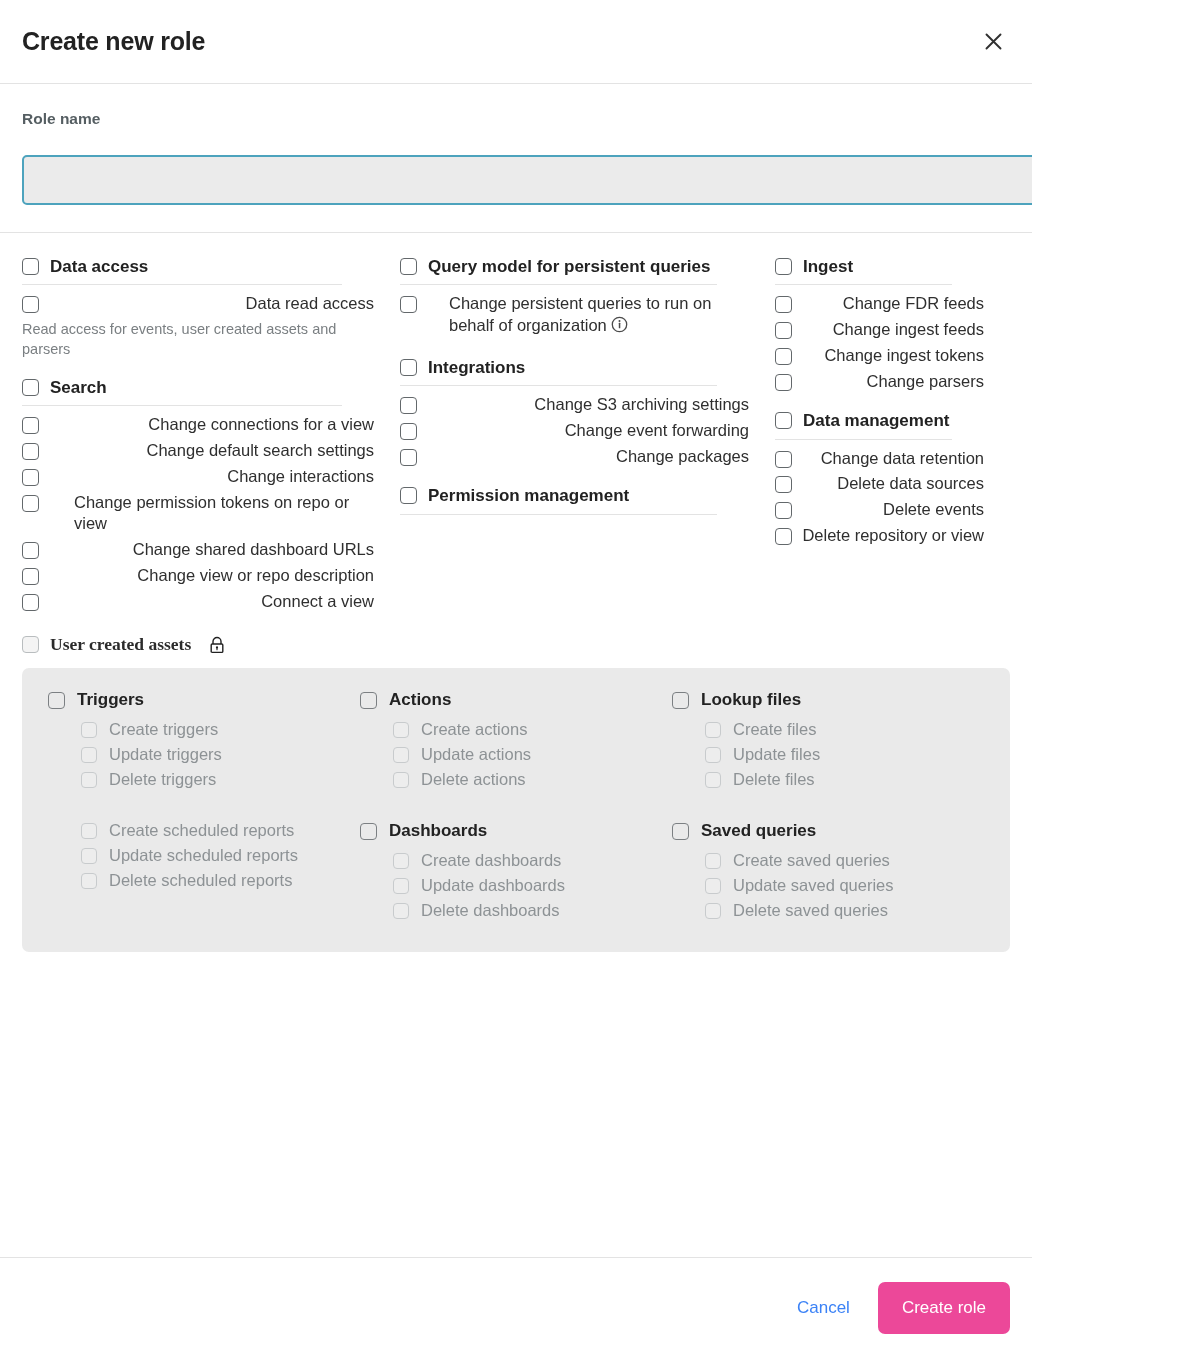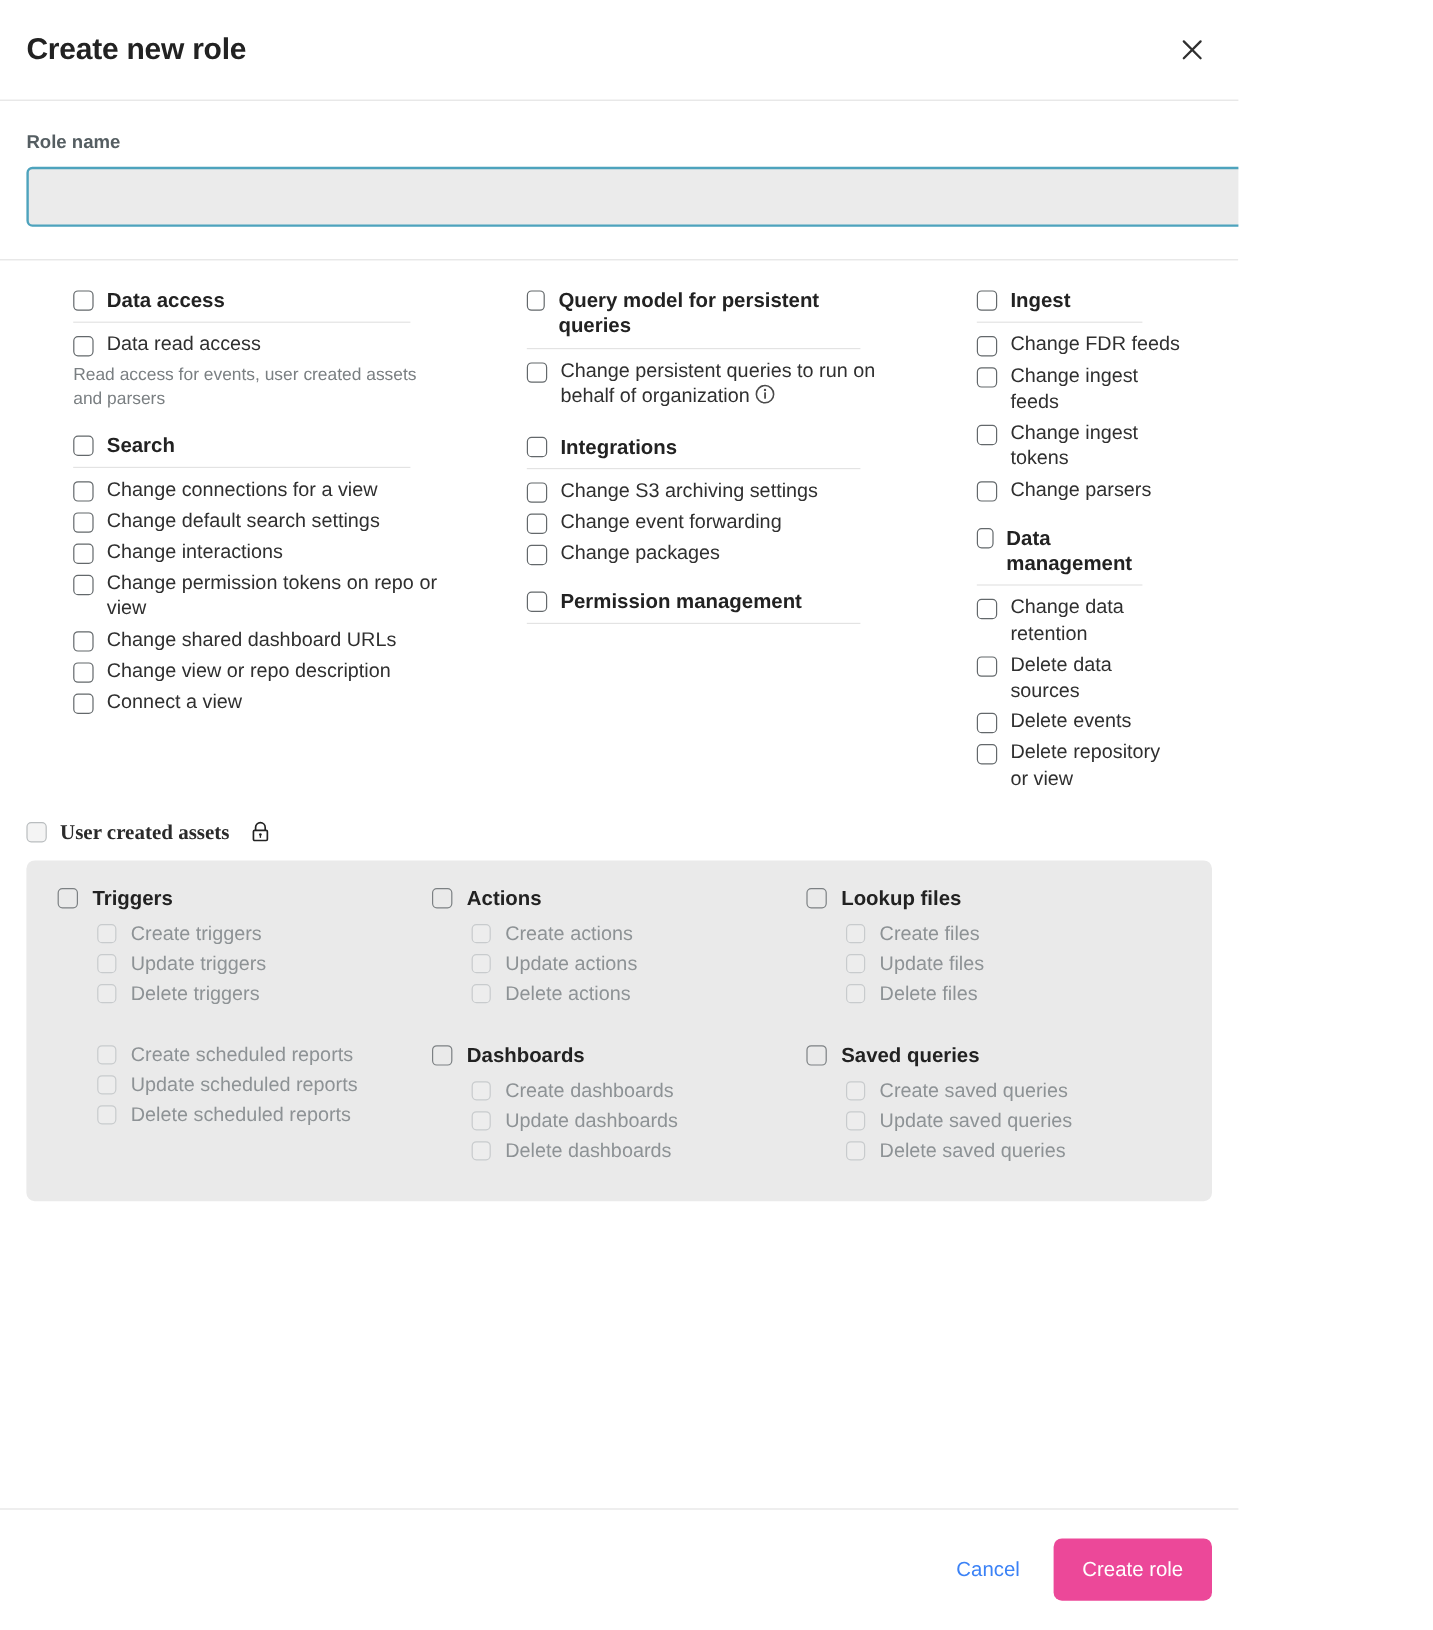--- a/index.html
+++ b/index.html
@@ -29,21 +29,21 @@
     width: 34px; height: 34px;
     display: flex; align-items: center; justify-content: center;
     cursor: pointer; background: none; border: none; padding: 0;
   }
   .close-btn svg { display: block; }
 
   
   .dlg-body { flex: 1 1 auto; overflow: hidden; padding: 0 22px; }
 
   .rolename-block { padding-top: 26px; padding-bottom: 0; }
-  .rolename-label { font-size: 15.5px; font-weight: bold; color: #555e62; margin-bottom: 11px; }
+  .rolename-label { font-size: 15.5px; font-weight: bold; color: #555e62; margin-bottom: 27px; }
   .rolename-input {
     display: block;
     width: 1150px;
     height: 50px;
     background: #ebebeb;
     border: 2px solid #4da3bd;
     border-radius: 5px;
     font-size: 16px;
     font-family: "Liberation Sans", sans-serif;
     padding: 0 12px;
@@ -53,44 +53,44 @@
 
   .divider-full { height: 1px; background: #e3e3e3; margin: 27px -22px 0 -22px; }
 
   
   .perm-grid {
     display: grid;
     grid-template-columns: 378px 375px 1fr;
     column-gap: 0;
     padding-top: 23px;
   }
-  .perm-col { padding-right: 26px; margin-left: 39px; }
+  .perm-col { padding-right: 26px; }
 
   .group { margin-bottom: 18px; }
 
   .grp-head {
     display: flex;
     align-items: flex-start;
     gap: 11px;
     padding-bottom: 7px;
     border-bottom: 1px solid #e3e3e3;
     margin-right: 32px;
   }
   .grp-head .cb { margin-top: 2px; }
   .grp-title { font-size: 17px; font-weight: bold; color: #222; line-height: 1.25; }
   .grp-title.two-line { max-width: 285px; }
 
   .grp-items { padding-top: 8px; }
 
   .item {
     display: flex;
     align-items: flex-start;
-    gap: 11px;
     margin-bottom: 4px;
     line-height: 1.32;
+    justify-content: space-between;
   }
   .item-label { font-size: 16.5px; color: #2f2f2f; max-width: 300px; }
   .item .cb { margin-top: 3px; flex: 0 0 auto; }
 
   .help-text {
     font-size: 14.5px;
     color: #7a7f82;
     line-height: 1.38;
     max-width: 330px;
     margin-top: 2px;

